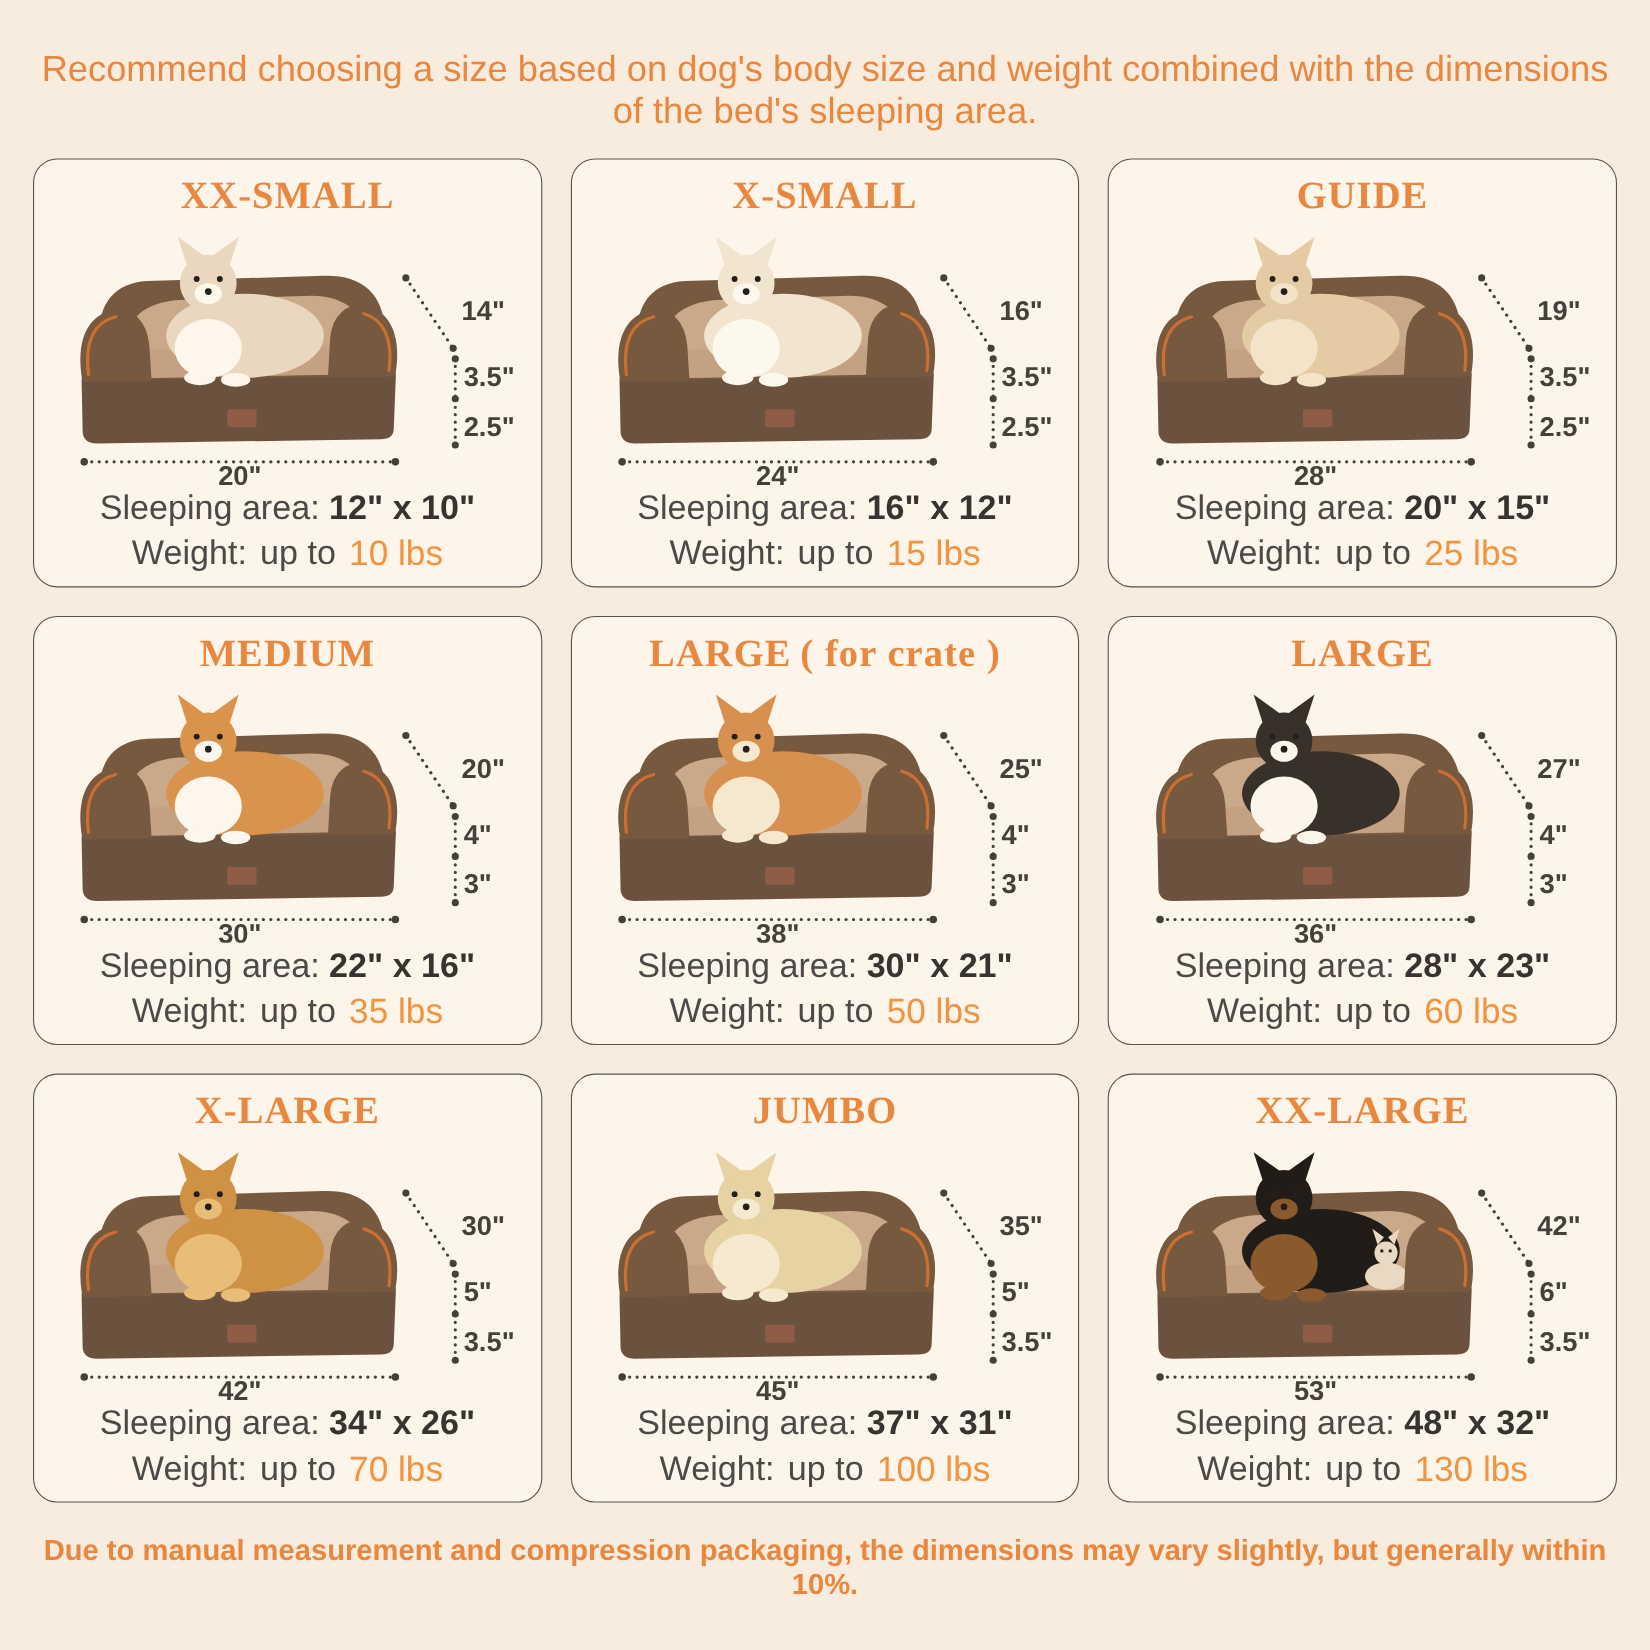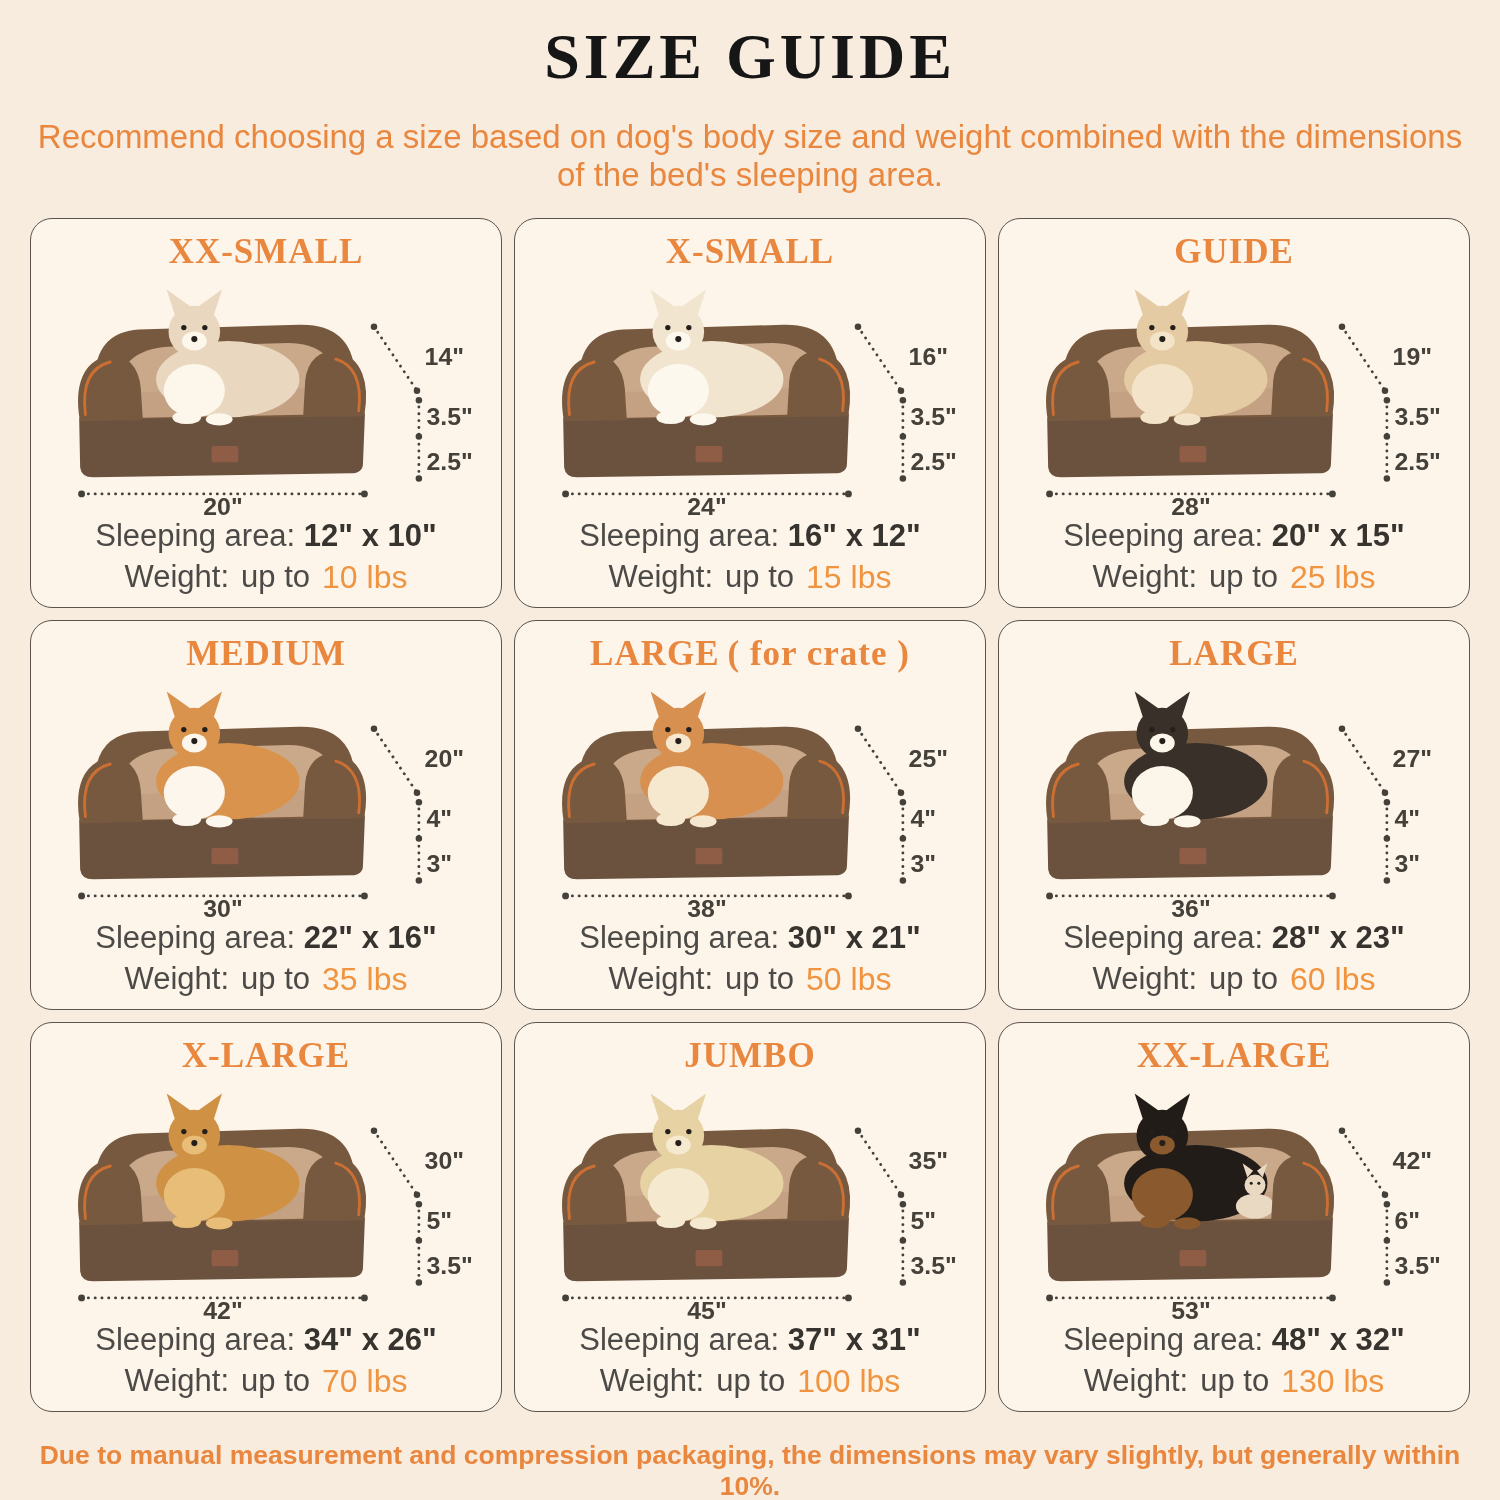--- a/index.html
+++ b/index.html
@@ -20,21 +20,21 @@
   .page-title{
     font-family:"Liberation Serif",serif;font-weight:bold;
     font-size:64px;letter-spacing:4px;color:var(--heading-black);margin:0;
   }
   .subtitle{
     color:var(--accent-orange);font-weight:normal;font-size:33px;
     margin:24px 30px 0;
   }
   .grid{
     display:grid;grid-template-columns:repeat(3,1fr);
-    gap:12px;padding:24px 30px 0;
+    gap:26px;padding:24px 30px 0;
   }
   .card{
     background:var(--card-background);
     border:1.5px solid var(--card-border);
     border-radius:22px;
     height:390px;
     padding:10px 10px 14px;
     display:flex;flex-direction:column;align-items:center;
   }
   .card-title{
@@ -68,21 +68,20 @@
   .pet2.show{display:inline;}
   .pet2-fur{fill:var(--fur2,#e8d6b8);}
   .dim-line{stroke:var(--dim-color);stroke-width:3;stroke-dasharray:0.1 7;stroke-linecap:round;fill:none;}
   .dim-dot{fill:var(--dim-color);}
   .dim-text{font-family:"Liberation Sans",sans-serif;font-size:26px;font-weight:bold;fill:var(--dim-color);}
 </style>
 </head>
 <body>
 
 <header class="header">
-  <h1 class="page-title">SIZE GUIDE</h1>
   <div class="subtitle">Recommend choosing a size based on dog's body size and weight combined with the dimensions of the bed's sleeping area.</div>
 </header>
 
 <main class="grid">
   <section class="card" style="--fur: #e9d8bf; --patch: #fdf6ea;">
     <h2 class="card-title">
       <span>XX-SMALL</span>
     </h2>
     <div class="illustration">
       <svg viewBox="0 0 450 252" xmlns="http://www.w3.org/2000/svg">

